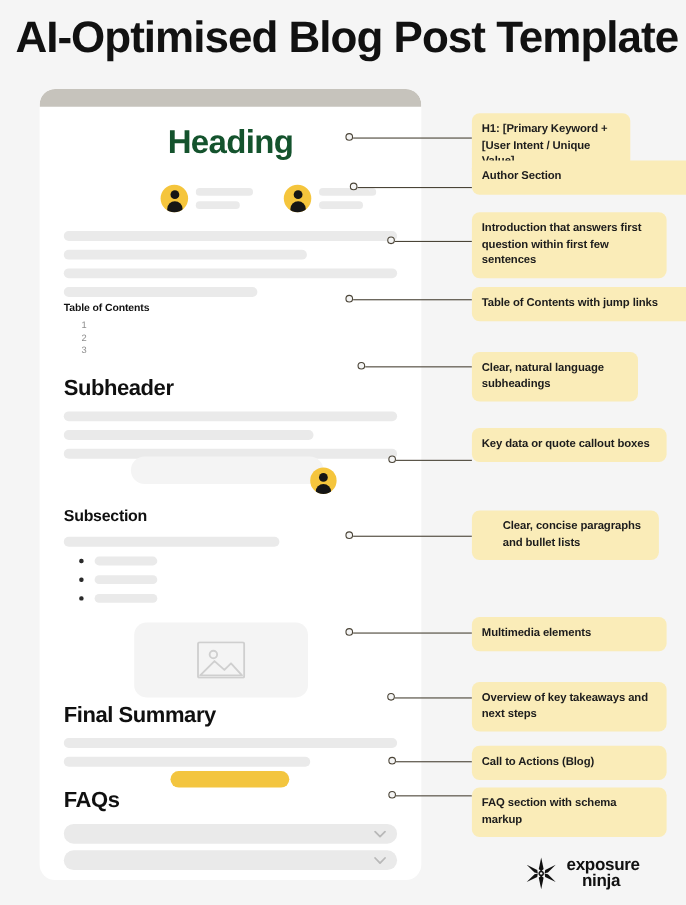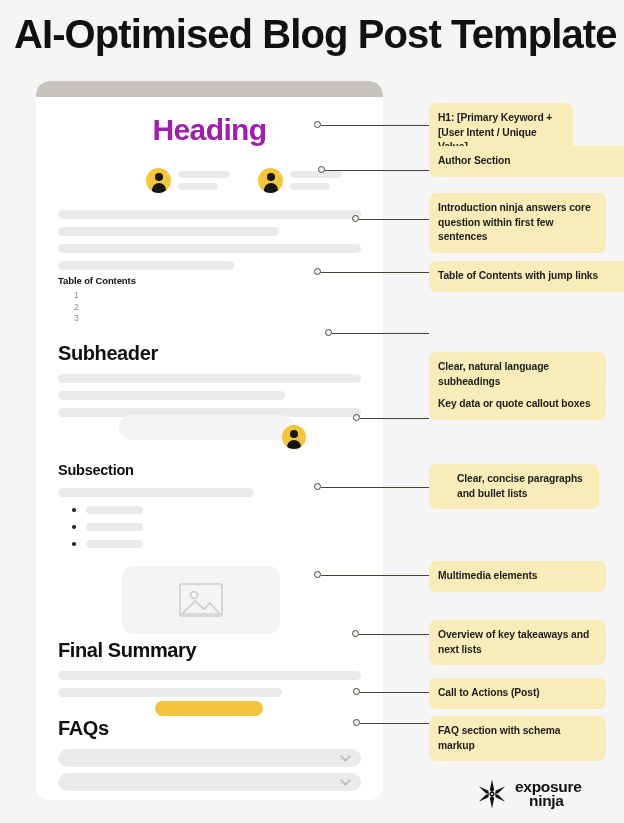--- a/index.html
+++ b/index.html
@@ -41,21 +41,21 @@
 
   
   .bar { background: #eaeaea; border-radius: 5px; height: 9px; }
   .bar.sm { height: 7px; border-radius: 4px; }
 
   
   .mock-heading {
     position: absolute; left: 0; top: 16px; width: 347px;
     text-align: center;
     font-size: 30px; font-weight: 700; letter-spacing: -0.6px;
-    color: #a21caf;
+    color: #14532d;
   }
 
   
   .author-row { position: absolute; left: 110px; top: 71px; display: flex; gap: 28px; }
   .author { display: flex; align-items: center; gap: 7px; }
   .avatar {
     width: 25px; height: 25px; border-radius: 50%;
     background: #f5c53c;
     position: relative; flex: 0 0 auto; overflow: hidden;
   }
@@ -324,35 +324,35 @@
   <div class="knob" style="left:353px; top:688px;"></div>
   <div class="conn" style="left:360px; top:691.5px; width:69px;"></div>
 
   <div class="knob" style="left:353px; top:719px;"></div>
   <div class="conn" style="left:360px; top:722.5px; width:69px;"></div>
 
   <div class="note" style="left:429px; top:103px; width:144px;">H1: [Primary Keyword + [User Intent / Unique Value]</div>
 
   <div class="note" style="left:429px; top:146px; width:211px;">Author Section</div>
 
-  <div class="note" style="left:429px; top:193px; width:177px;">Introduction ninja answers core question within first few sentences</div>
+  <div class="note" style="left:429px; top:193px; width:177px;">Introduction that answers first question within first few sentences</div>
 
   <div class="note" style="left:429px; top:261px; width:207px;">Table of Contents with jump links</div>
 
-  <div class="note" style="left:429px; top:320px; width:177px;margin-top:32px;">Clear, natural language subheadings</div>
+  <div class="note" style="left:429px; top:320px; width:151px;">Clear, natural language subheadings</div>
 
   <div class="note" style="left:429px; top:389px; width:177px;">Key data or quote callout boxes</div>
 
   <div class="note" style="left:429px; top:464px; width:170px;padding-left:28px;">Clear, concise paragraphs and bullet lists</div>
 
   <div class="note" style="left:429px; top:561px; width:177px;">Multimedia elements</div>
 
-  <div class="note" style="left:429px; top:620px; width:177px;">Overview of key takeaways and next lists</div>
-
-  <div class="note" style="left:429px; top:678px; width:177px;">Call to Actions (Post)</div>
+  <div class="note" style="left:429px; top:620px; width:177px;">Overview of key takeaways and next steps</div>
+
+  <div class="note" style="left:429px; top:678px; width:177px;">Call to Actions (Blog)</div>
 
   <div class="note" style="left:429px; top:716px; width:177px;">FAQ section with schema markup</div>
 
   <div class="logo">
     <span class="logo-star">
       <svg width="30" height="30" viewBox="0 0 30 30" fill="none">
         <g fill="#111111">
           <path d="M15 0.5 L17.2 11 L15 13.2 L12.8 11 Z"></path>
           <path d="M15 29.5 L12.8 19 L15 16.8 L17.2 19 Z"></path>
           <path d="M1.8 7.2 L11.4 11.8 L11.9 14.9 L8.9 14.2 Z"></path>

